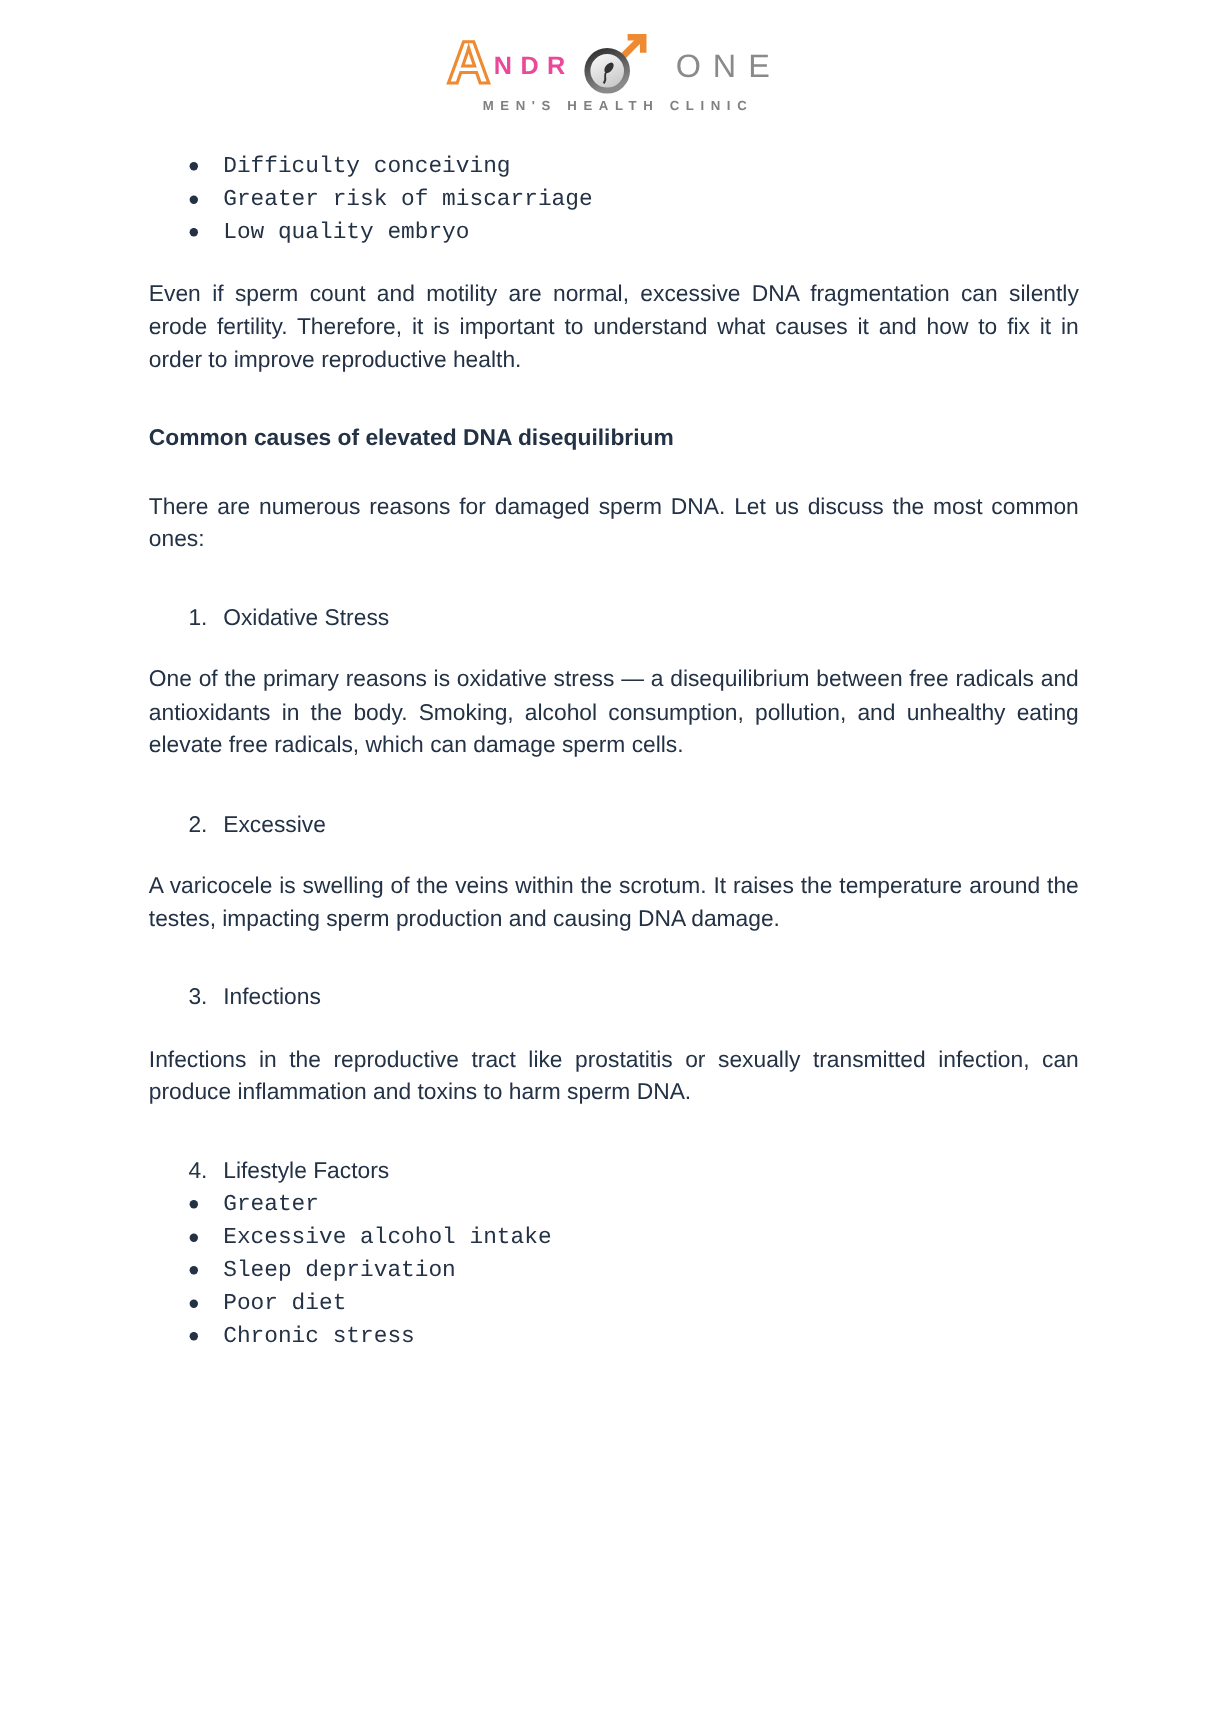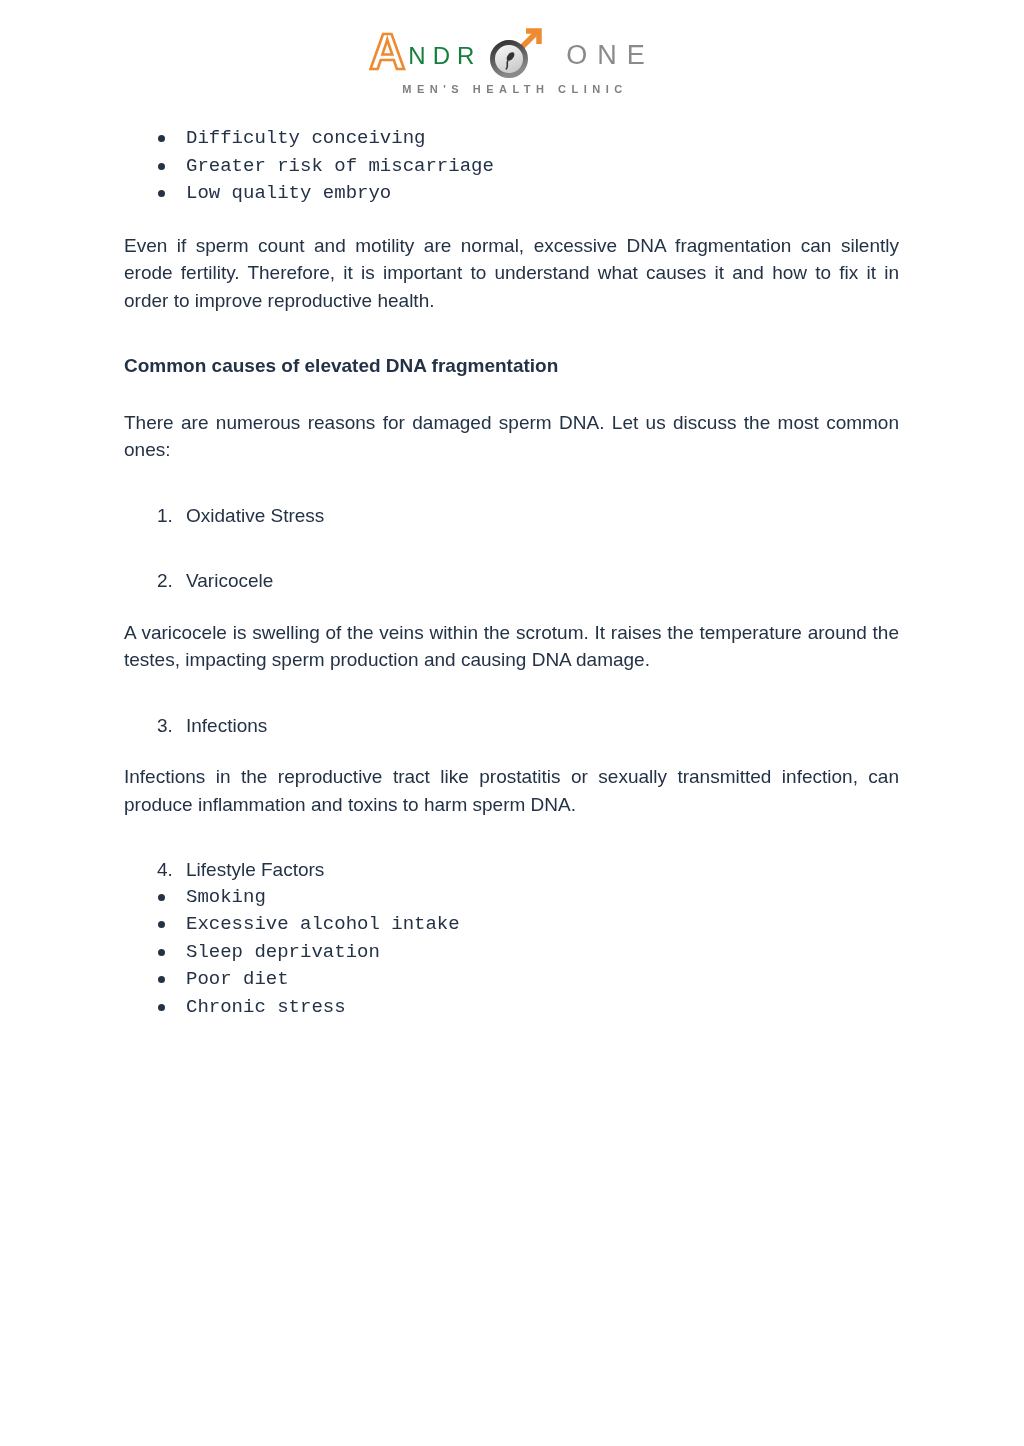--- a/index.html
+++ b/index.html
@@ -36,23 +36,23 @@
     font-size: 50px;
     font-weight: 700;
     line-height: 48px;
     color: #EE8A31;
     -webkit-text-fill-color: #ffffff;
     -webkit-text-stroke: 2.6px #EE8A31;
     letter-spacing: 2px;
     margin-right: 1px;
   }
   .logo-ndr {
-    font-size: 24px;
-    font-weight: 400;
-    color: #15803d;
+    font-size: 21px;
+    font-weight: 700;
+    color: #ec4899;
     letter-spacing: 7px;
     margin-top: 8px;
   }
   .logo-mark { margin: 0 2px 0 0; display: block; }
   .logo-one {
     font-size: 27px;
     font-weight: 500;
     color: #8A8A8A;
     letter-spacing: 10px;
     margin-top: 6px;
@@ -149,47 +149,48 @@
   <main class="content">
 
     <ul class="doc-list">
       <li>Difficulty conceiving</li>
       <li>Greater risk of miscarriage</li>
       <li>Low quality embryo</li>
     </ul>
 
     <p class="para">Even if sperm count and motility are normal, excessive DNA fragmentation can silently erode fertility. Therefore, it is important to understand what causes it and how to fix it in order to improve reproductive health.</p>
 
-    <h3 class="heading">Common causes of elevated DNA fragmentation</h3>
+    <h3 class="heading">Common causes of elevated DNA disequilibrium</h3>
 
     <p class="para para-after-heading">There are numerous reasons for damaged sperm DNA. Let us discuss the most common ones:</p>
 
     <div class="num-item">
       <span class="num">1.</span>
       <span>Oxidative Stress</span>
     </div>
+    <p class="para">One of the primary reasons is oxidative stress — a disequilibrium between free radicals and antioxidants in the body. Smoking, alcohol consumption, pollution, and unhealthy eating elevate free radicals, which can damage sperm cells.</p>
 
     <div class="num-item">
       <span class="num">2.</span>
-      <span>Varicocele</span>
+      <span>Excessive</span>
     </div>
     <p class="para">A varicocele is swelling of the veins within the scrotum. It raises the temperature around the testes, impacting sperm production and causing DNA damage.</p>
 
     <div class="num-item">
       <span class="num">3.</span>
       <span>Infections</span>
     </div>
     <p class="para">Infections in the reproductive tract like prostatitis or sexually transmitted infection, can produce inflammation and toxins to harm sperm DNA.</p>
 
     <div class="num-item">
       <span class="num">4.</span>
       <span>Lifestyle Factors</span>
     </div>
     <ul class="doc-list">
-      <li>Smoking</li>
+      <li>Greater</li>
       <li>Excessive alcohol intake</li>
       <li>Sleep deprivation</li>
       <li>Poor diet</li>
       <li>Chronic stress</li>
     </ul>
 
 
   </main>
 </div>
 

